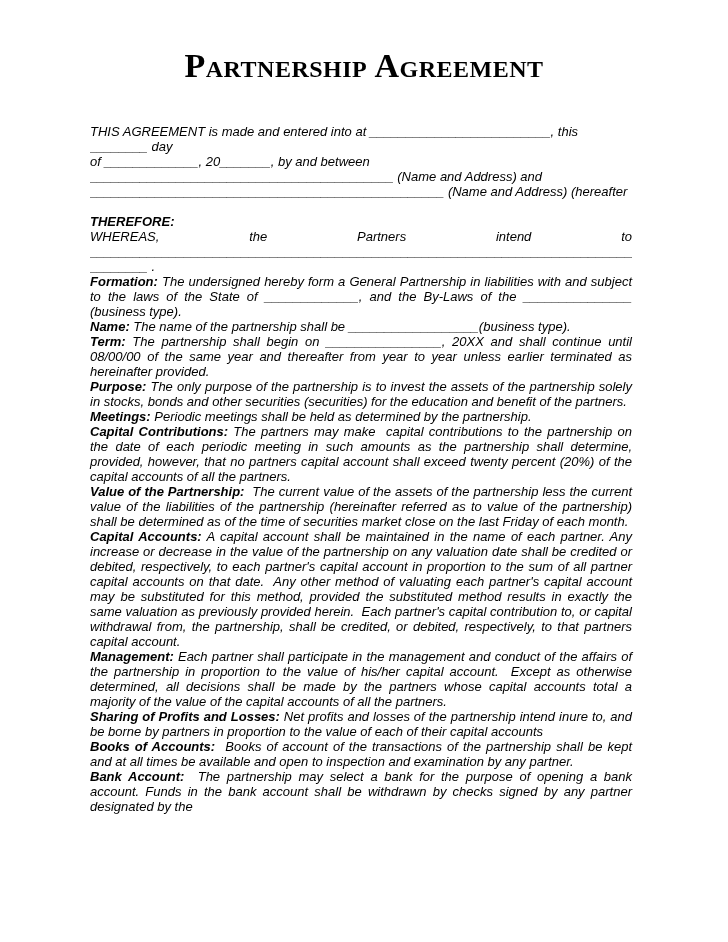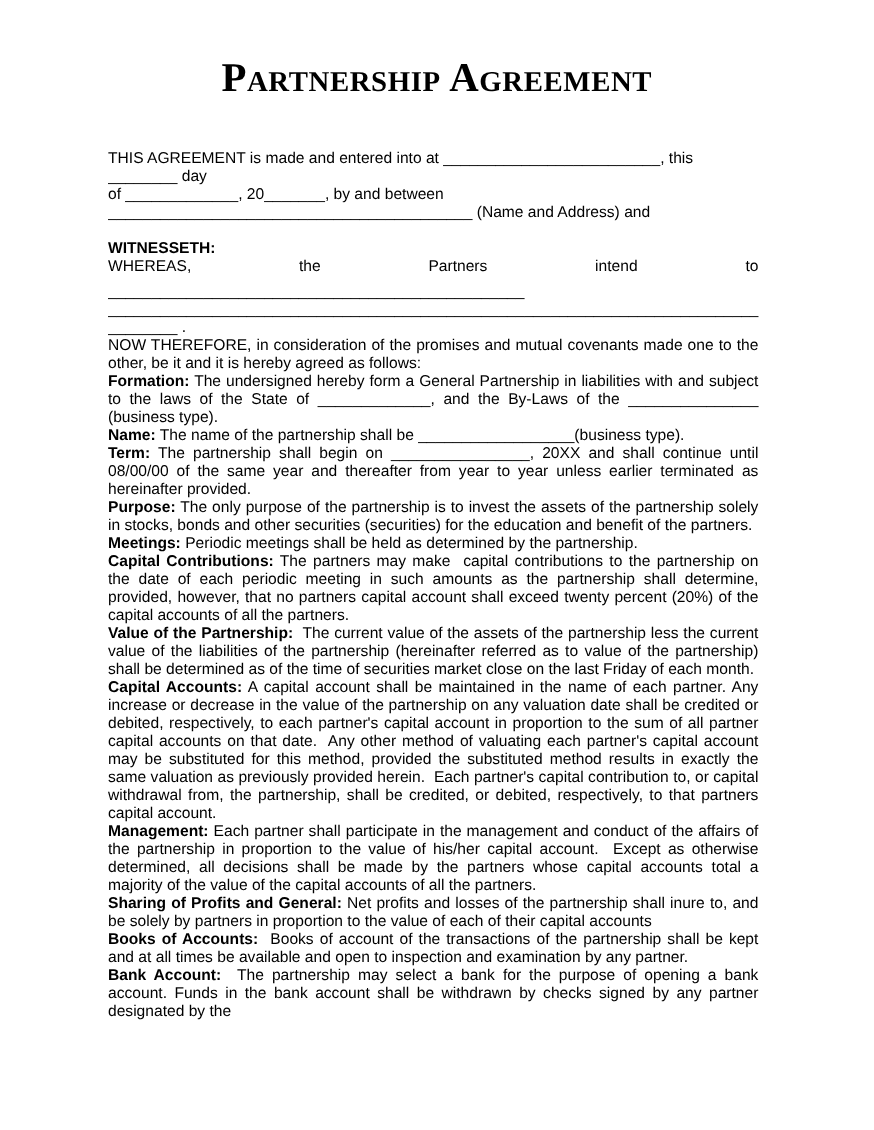--- a/index.html
+++ b/index.html
@@ -16,20 +16,21 @@
     line-height: 15px;
     color: #000000;
   }
   .clip {
     height: 862px;            
     overflow: hidden;
   }
   .content {
     padding-left: 90px;
     padding-right: 96px;      
+    font-style: italic;
   }
   .doc-title {
     font-family: "Liberation Serif", serif;
     font-variant: small-caps;
     font-weight: 700;
     font-size: 34px;
     line-height: 36px;
     letter-spacing: 0.5px;
     text-align: center;
     margin: 0;
@@ -62,38 +63,37 @@
 <div class="clip">
   <h1 class="doc-title">Partnership Agreement</h1>
 
   <div class="content">
 
     <div class="intro">
       <div class="line">THIS AGREEMENT is made and entered into at _________________________, this</div>
       <div class="line">________ day</div>
       <div class="line">of _____________, 20_______, by and between</div>
       <div class="line">__________________________________________ (Name and Address) and</div>
+      <div class="line">_________________________________________________ (Name and Address) (hereafter</div>
     </div>
 
     <div>
-      <div class="line"><b>WITNESSETH:</b></div>
+      <div class="line"><b>THEREFORE:</b></div>
       <div class="force-just">WHEREAS, the Partners intend to</div>
-      <div class="line blank-1">________________________________________________</div>
       <div class="line">________________________________________________________________________________</div>
       <div class="line">________ .</div>
-      <p class="para">NOW THEREFORE, in consideration of the promises and mutual covenants made one to the other, be it and it is hereby agreed as follows:</p>
     </div>
 
     <p class="para"><b>Formation:</b><span> The undersigned hereby form a General Partnership in liabilities with and subject to the laws of the State of _____________, and the By-Laws of the _______________ (business type).</span></p>
     <p class="para"><b>Name:</b><span> The name of the partnership shall be __________________(business type).</span></p>
     <p class="para"><b>Term:</b><span> The partnership shall begin on ________________, 20XX and shall continue until 08/00/00 of the same year and thereafter from year to year unless earlier terminated as hereinafter provided.</span></p>
     <p class="para"><b>Purpose:</b><span> The only purpose of the partnership is to invest the assets of the partnership solely in stocks, bonds and other securities (securities) for the education and benefit of the partners.</span></p>
     <p class="para"><b>Meetings:</b><span> Periodic meetings shall be held as determined by the partnership.</span></p>
     <p class="para"><b>Capital Contributions:</b><span> The partners may make  capital contributions to the partnership on the date of each periodic meeting in such amounts as the partnership shall determine, provided, however, that no partners capital account shall exceed twenty percent (20%) of the capital accounts of all the partners.</span></p>
     <p class="para"><b>Value of the Partnership:</b><span>  The current value of the assets of the partnership less the current value of the liabilities of the partnership (hereinafter referred as to value of the partnership) shall be determined as of the time of securities market close on the last Friday of each month.</span></p>
     <p class="para"><b>Capital Accounts:</b><span> A capital account shall be maintained in the name of each partner. Any increase or decrease in the value of the partnership on any valuation date shall be credited or debited, respectively, to each partner's capital account in proportion to the sum of all partner capital accounts on that date.  Any other method of valuating each partner's capital account may be substituted for this method, provided the substituted method results in exactly the same valuation as previously provided herein.  Each partner's capital contribution to, or capital withdrawal from, the partnership, shall be credited, or debited, respectively, to that partners capital account.</span></p>
     <p class="para"><b>Management:</b><span> Each partner shall participate in the management and conduct of the affairs of the partnership in proportion to the value of his/her capital account.  Except as otherwise determined, all decisions shall be made by the partners whose capital accounts total a majority of the value of the capital accounts of all the partners.</span></p>
-    <p class="para"><b>Sharing of Profits and General:</b><span> Net profits and losses of the partnership shall inure to, and be solely by partners in proportion to the value of each of their capital accounts</span></p>
+    <p class="para"><b>Sharing of Profits and Losses:</b><span> Net profits and losses of the partnership intend inure to, and be borne by partners in proportion to the value of each of their capital accounts</span></p>
     <p class="para"><b>Books of Accounts:</b><span>  Books of account of the transactions of the partnership shall be kept and at all times be available and open to inspection and examination by any partner.</span></p>
     <p class="para"><b>Bank Account:</b><span>  The partnership may select a bank for the purpose of opening a bank account. Funds in the bank account shall be withdrawn by checks signed by any partner designated by the</span></p>
 
   </div>
 </div>
 
 </body></html>

